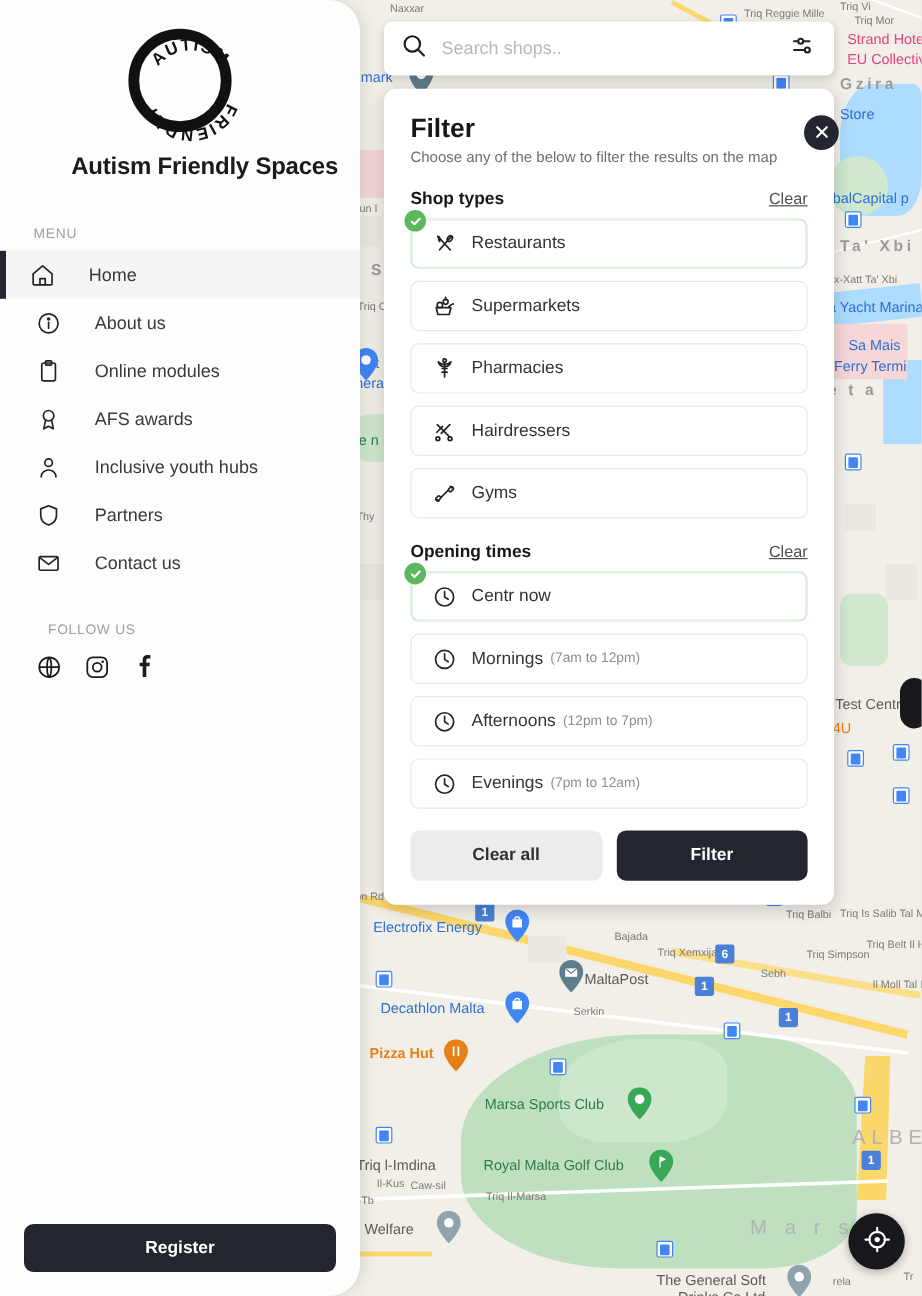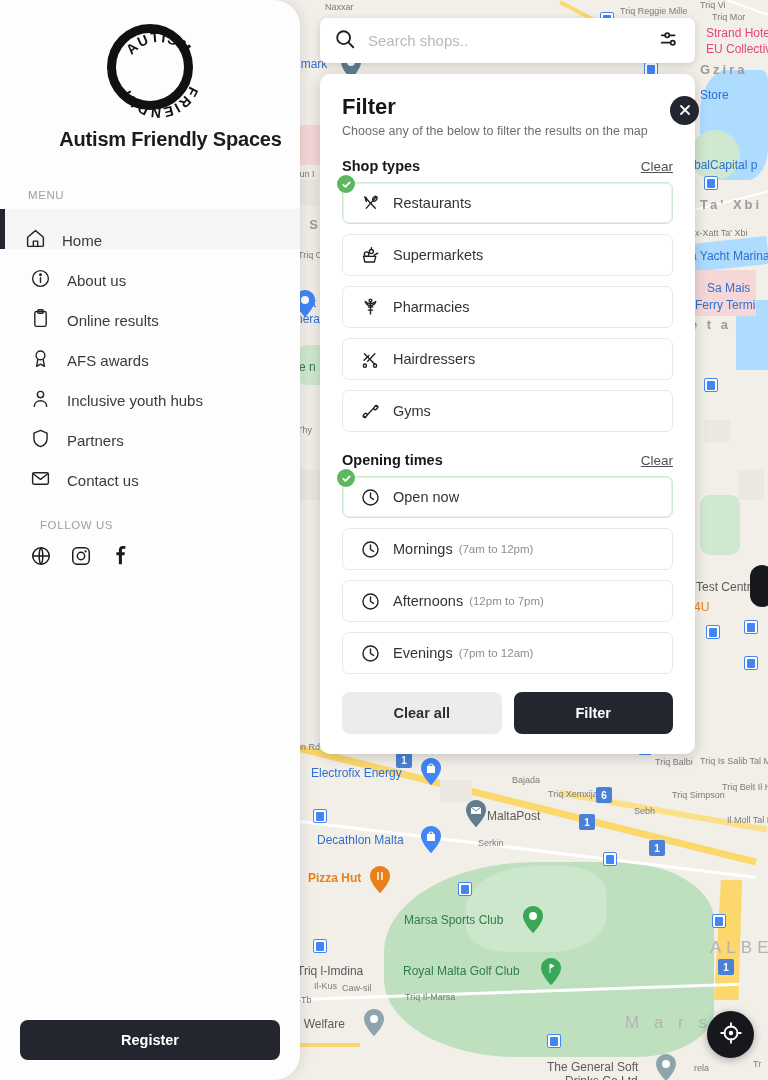--- a/index.html
+++ b/index.html
@@ -79,22 +79,22 @@
   .brand {
     text-align: center; font-size: 20px; font-weight: bold; color: #1b1b1b;
     margin-top: 18px; letter-spacing: -.2px; padding-left: 41px;
   }
   .section-label {
     font-size: 11.5px; color: #a0a0a0; letter-spacing: .6px;
     padding: 0 0 0 28px; margin-top: 38px; text-transform: uppercase;
   }
   .menu { margin-top: 8px; }
   .menu-item {
-    display: flex; align-items: flex-end; height: 40px;
-    padding-left: 24px; gap: 16px; cursor: pointer;
+    display: flex; align-items: center; height: 40px;
+    padding-left: 24px; gap: 28px; cursor: pointer;
     border-left: 5px solid transparent; position: relative;
   }
   .menu-item .mlbl { font-size: 15px; color: #3a3a3a; }
   .menu-item.active { background: #f5f5f5; border-left-color: #23262e; padding-left: 19px; }
   .menu-item .icn { width: 22px; height: 22px; display:flex; align-items:center; justify-content:center; }
   .menu-item .icn svg { display:block; }
   .follow-label {
     font-size: 11.5px; color: #a0a0a0; letter-spacing: .6px;
     padding-left: 40px; margin-top: 30px; text-transform: uppercase;
   }
@@ -444,21 +444,21 @@
           </span>
           <span class="mlbl">About us</span>
         </div>
         <div class="menu-item">
           <span class="icn">
             <svg width="21" height="21" viewBox="0 0 24 24" fill="none" stroke="#222" stroke-width="1.6" stroke-linecap="round" stroke-linejoin="round">
               <rect x="5.5" y="4" width="13" height="17" rx="2"></rect>
               <rect x="9" y="2" width="6" height="4" rx="1"></rect>
             </svg>
           </span>
-          <span class="mlbl">Online results</span>
+          <span class="mlbl">Online modules</span>
         </div>
         <div class="menu-item">
           <span class="icn">
             <svg width="21" height="21" viewBox="0 0 24 24" fill="none" stroke="#222" stroke-width="1.6" stroke-linecap="round" stroke-linejoin="round">
               <circle cx="12" cy="8.5" r="5"></circle>
               <path d="M9 13l-1.5 8L12 18.5l4.5 2.5L15 13"></path>
             </svg>
           </span>
           <span class="mlbl">AFS awards</span>
         </div>
@@ -619,21 +619,21 @@
             <svg width="11" height="11" viewBox="0 0 12 12" fill="none" stroke="#fff" stroke-width="1.9" stroke-linecap="round" stroke-linejoin="round">
               <path d="M2.5 6.3l2.3 2.3 4.7-5"></path>
             </svg>
           </span>
           <span class="opt-icn">
             <svg width="21" height="21" viewBox="0 0 24 24" fill="none" stroke="#222" stroke-width="1.6" stroke-linecap="round" stroke-linejoin="round">
               <circle cx="12" cy="12" r="8.6"></circle>
               <path d="M12 6.8V12l3.4 2.2"></path>
             </svg>
           </span>
-          <span class="olbl">Open now</span>
+          <span class="olbl">Centr now</span>
         </div>
         <div class="opt">
           <span class="opt-icn">
             <svg width="21" height="21" viewBox="0 0 24 24" fill="none" stroke="#222" stroke-width="1.6" stroke-linecap="round" stroke-linejoin="round">
               <circle cx="12" cy="12" r="8.6"></circle>
               <path d="M12 6.8V12l3.4 2.2"></path>
             </svg>
           </span>
           <span class="olbl">Mornings</span>
           <span class="ohint">(7am to 12pm)</span>

